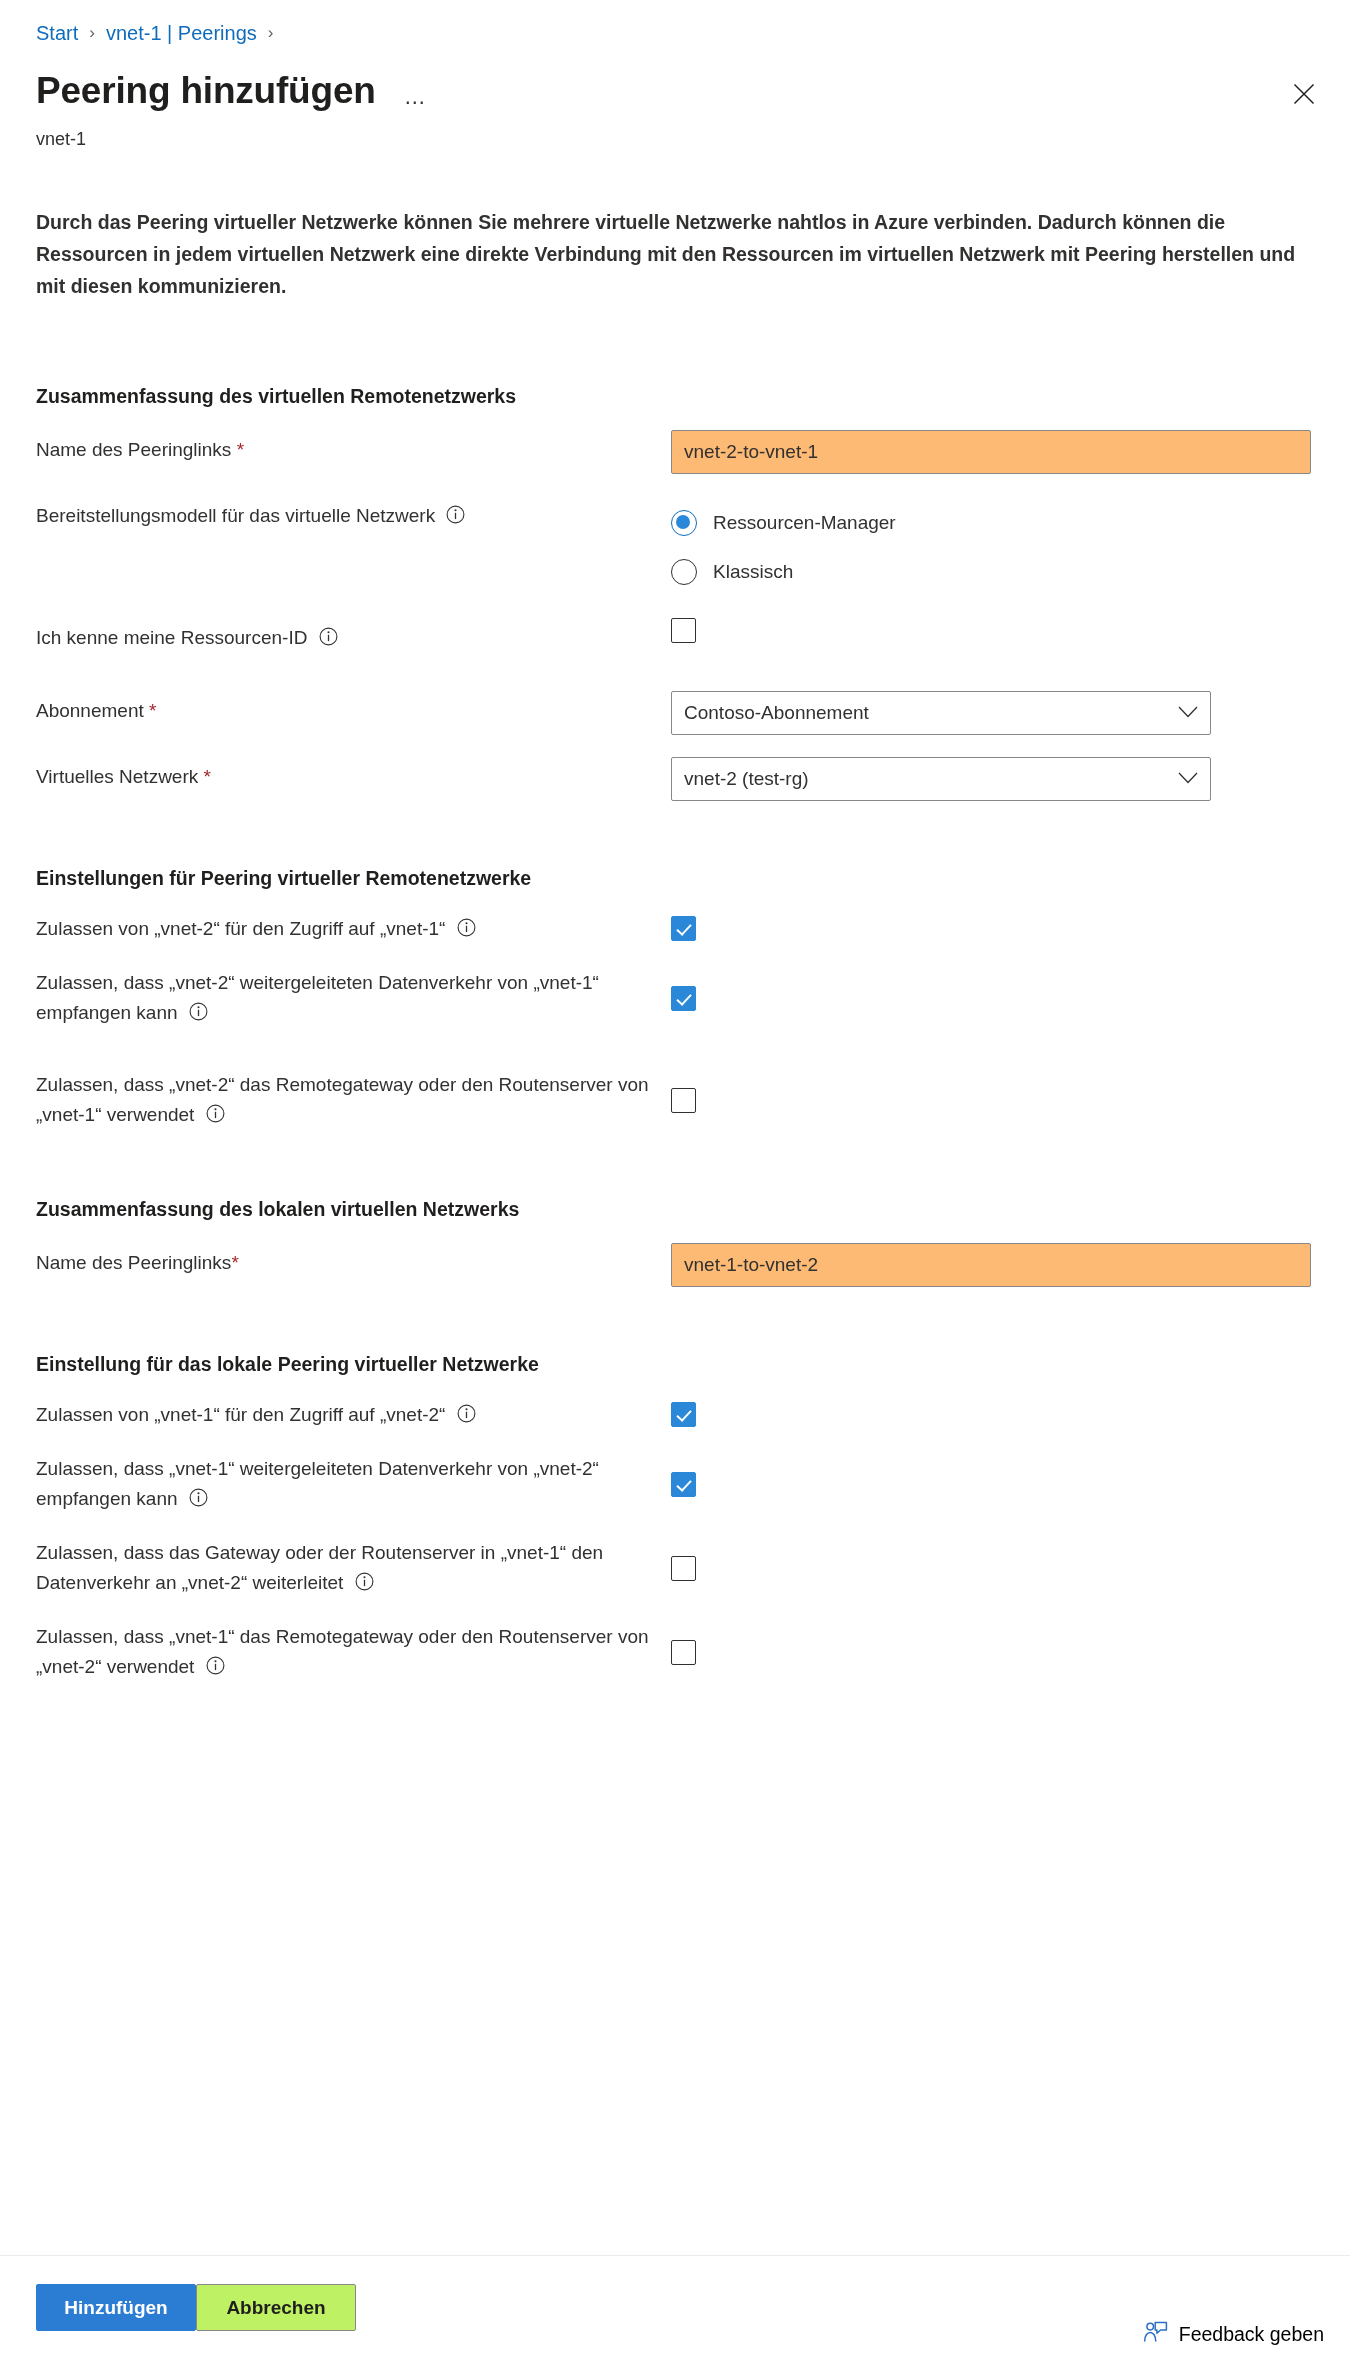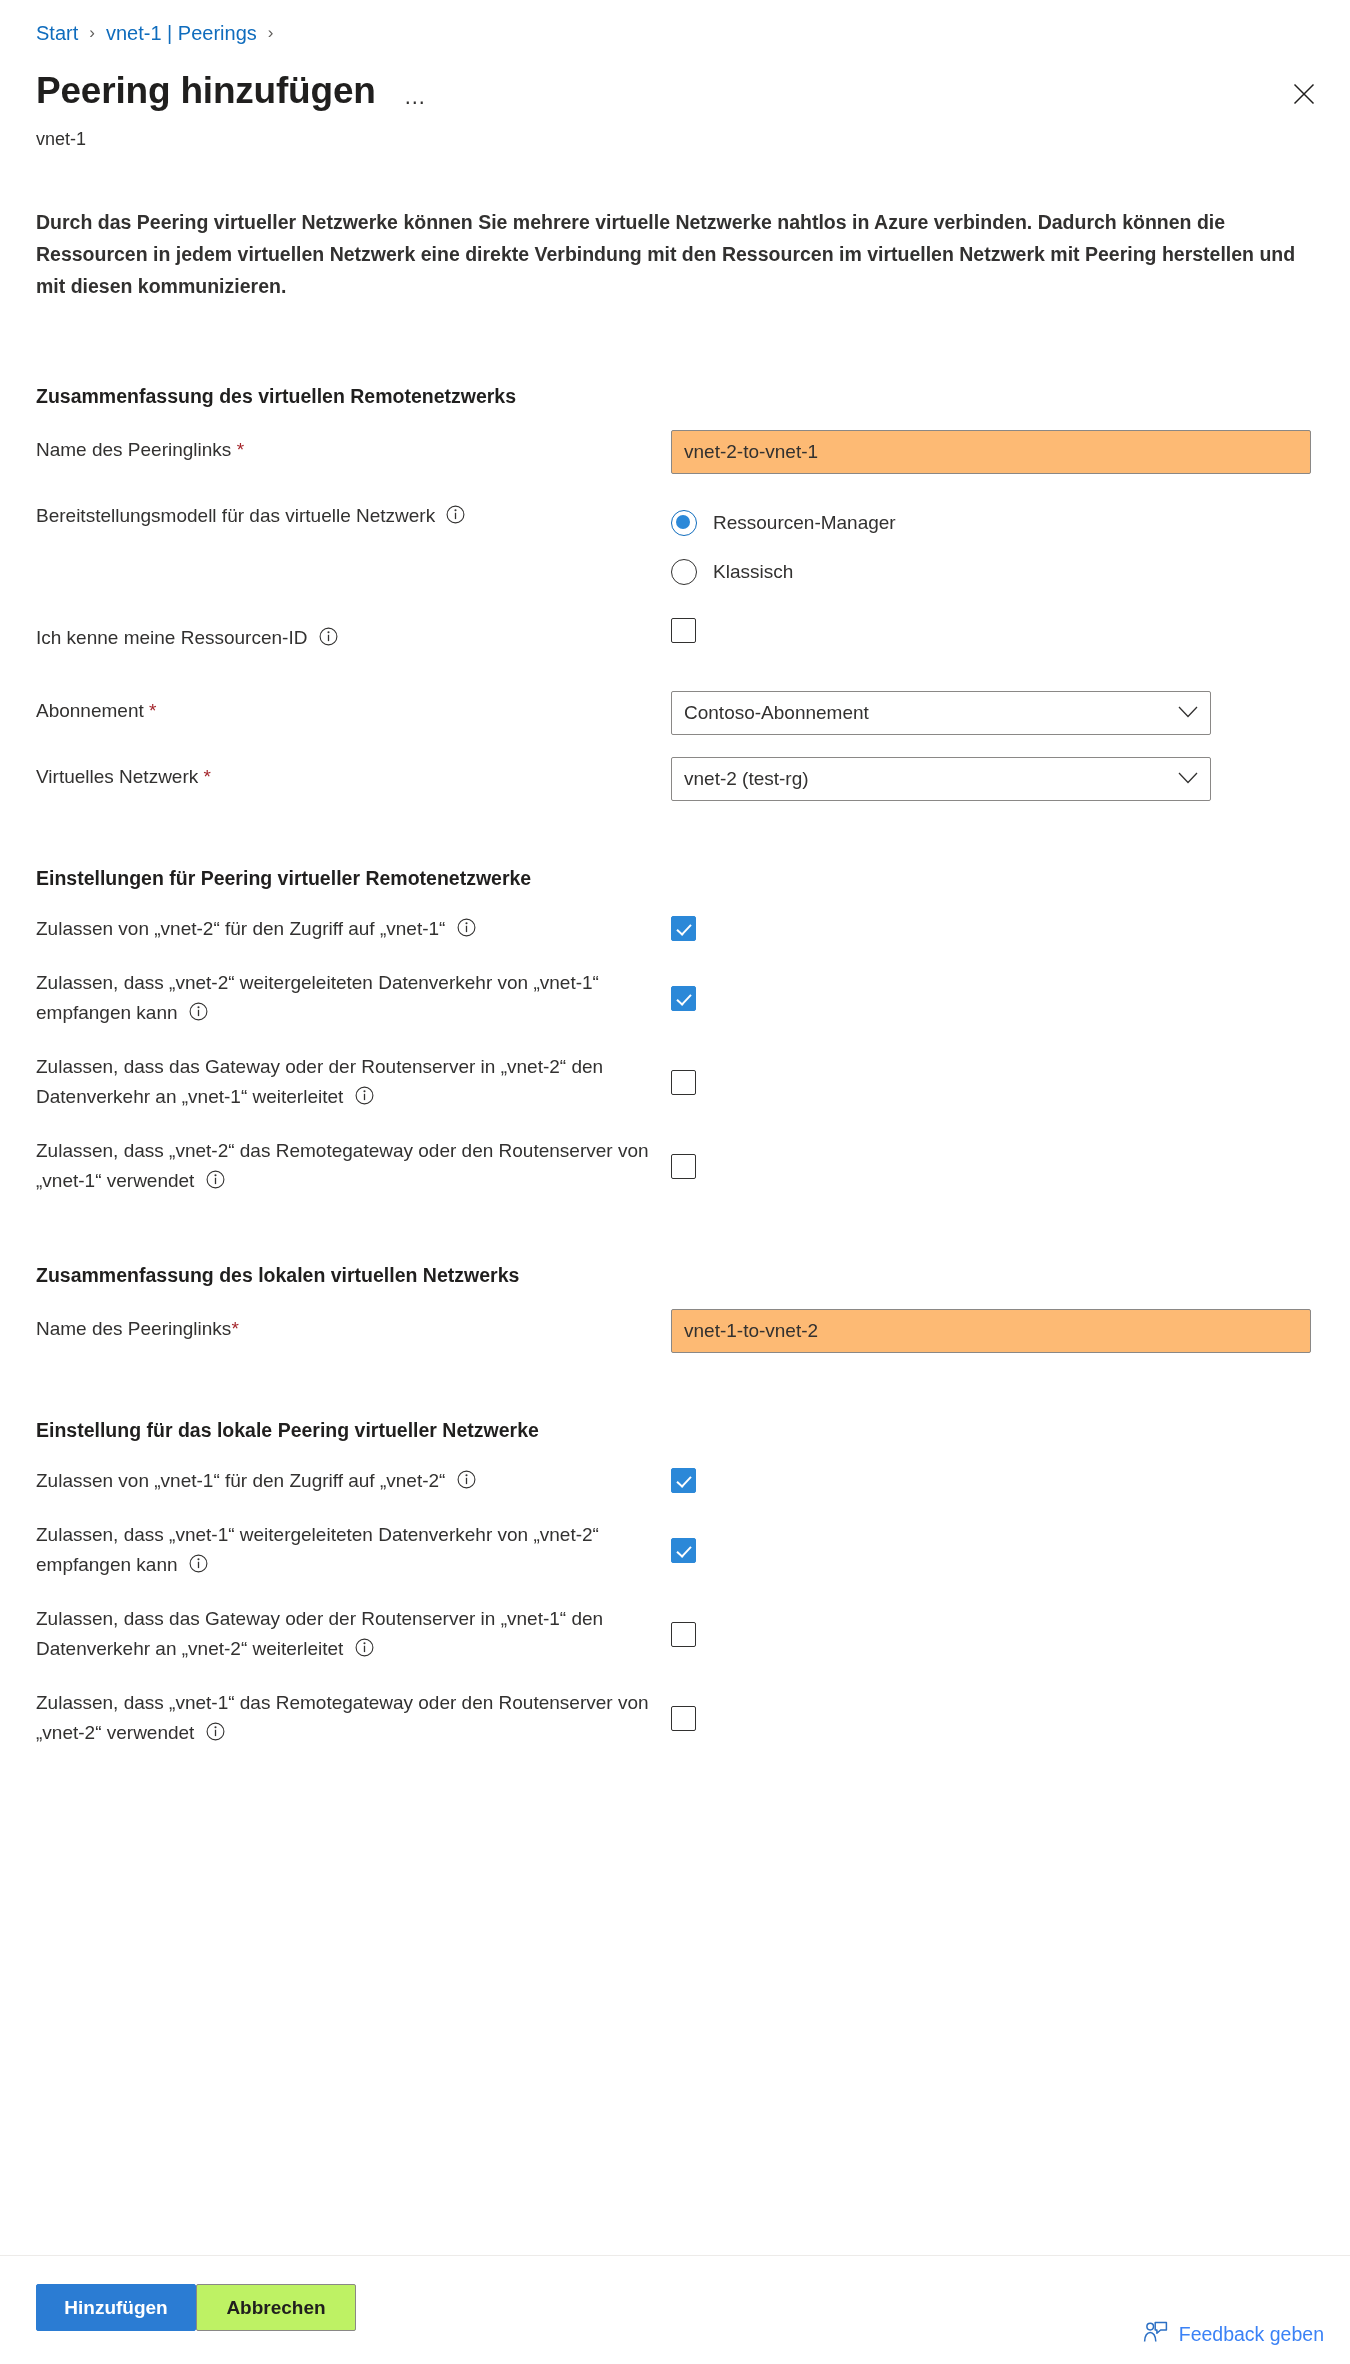--- a/index.html
+++ b/index.html
@@ -309,21 +309,21 @@
     font-weight: 600;
   }
 
   .feedback {
     position: absolute;
     right: 26px;
     bottom: 16px;
     display: flex;
     align-items: center;
     gap: 11px;
-    color: #3b82f6;
+    color: #000000;
     font-size: 19.5px;
     cursor: pointer;
   }
 </style>
 </head>
 <body>
 
 <div class="breadcrumb">
   <a class="crumb-link">Start</a>
   <span class="crumb-sep">›</span>
@@ -479,35 +479,20 @@
         </svg>
       </span>
     </div>
     <div class="cb-cell">
       <span class="cb checked"></span>
     </div>
   </div>
 
   <div class="spacer-sm"></div>
 
-  <div class="cb-row two-line">
-    <div class="field-label">
-      <span>Zulassen, dass das Gateway oder der Routenserver in „vnet-2“ den Datenverkehr an „vnet-1“ weiterleitet</span>
-      <span class="info-icon">
-        <svg width="19" height="19" viewBox="0 0 19 19" aria-hidden="true">
-          <circle cx="9.5" cy="9.5" r="8.4" fill="none" stroke="#323130" stroke-width="1.1"></circle>
-          <circle cx="9.5" cy="5.3" r="1.05" fill="#323130"></circle>
-          <rect x="8.85" y="7.8" width="1.3" height="6.3" fill="#323130"></rect>
-        </svg>
-      </span>
-    </div>
-    <div class="cb-cell">
-      <span class="cb"></span>
-    </div>
-  </div>
 
   <div class="spacer-sm"></div>
 
   <div class="cb-row two-line">
     <div class="field-label">
       <span>Zulassen, dass „vnet-2“ das Remotegateway oder den Routenserver von „vnet-1“ verwendet</span>
       <span class="info-icon">
         <svg width="19" height="19" viewBox="0 0 19 19" aria-hidden="true">
           <circle cx="9.5" cy="9.5" r="8.4" fill="none" stroke="#323130" stroke-width="1.1"></circle>
           <circle cx="9.5" cy="5.3" r="1.05" fill="#323130"></circle>

